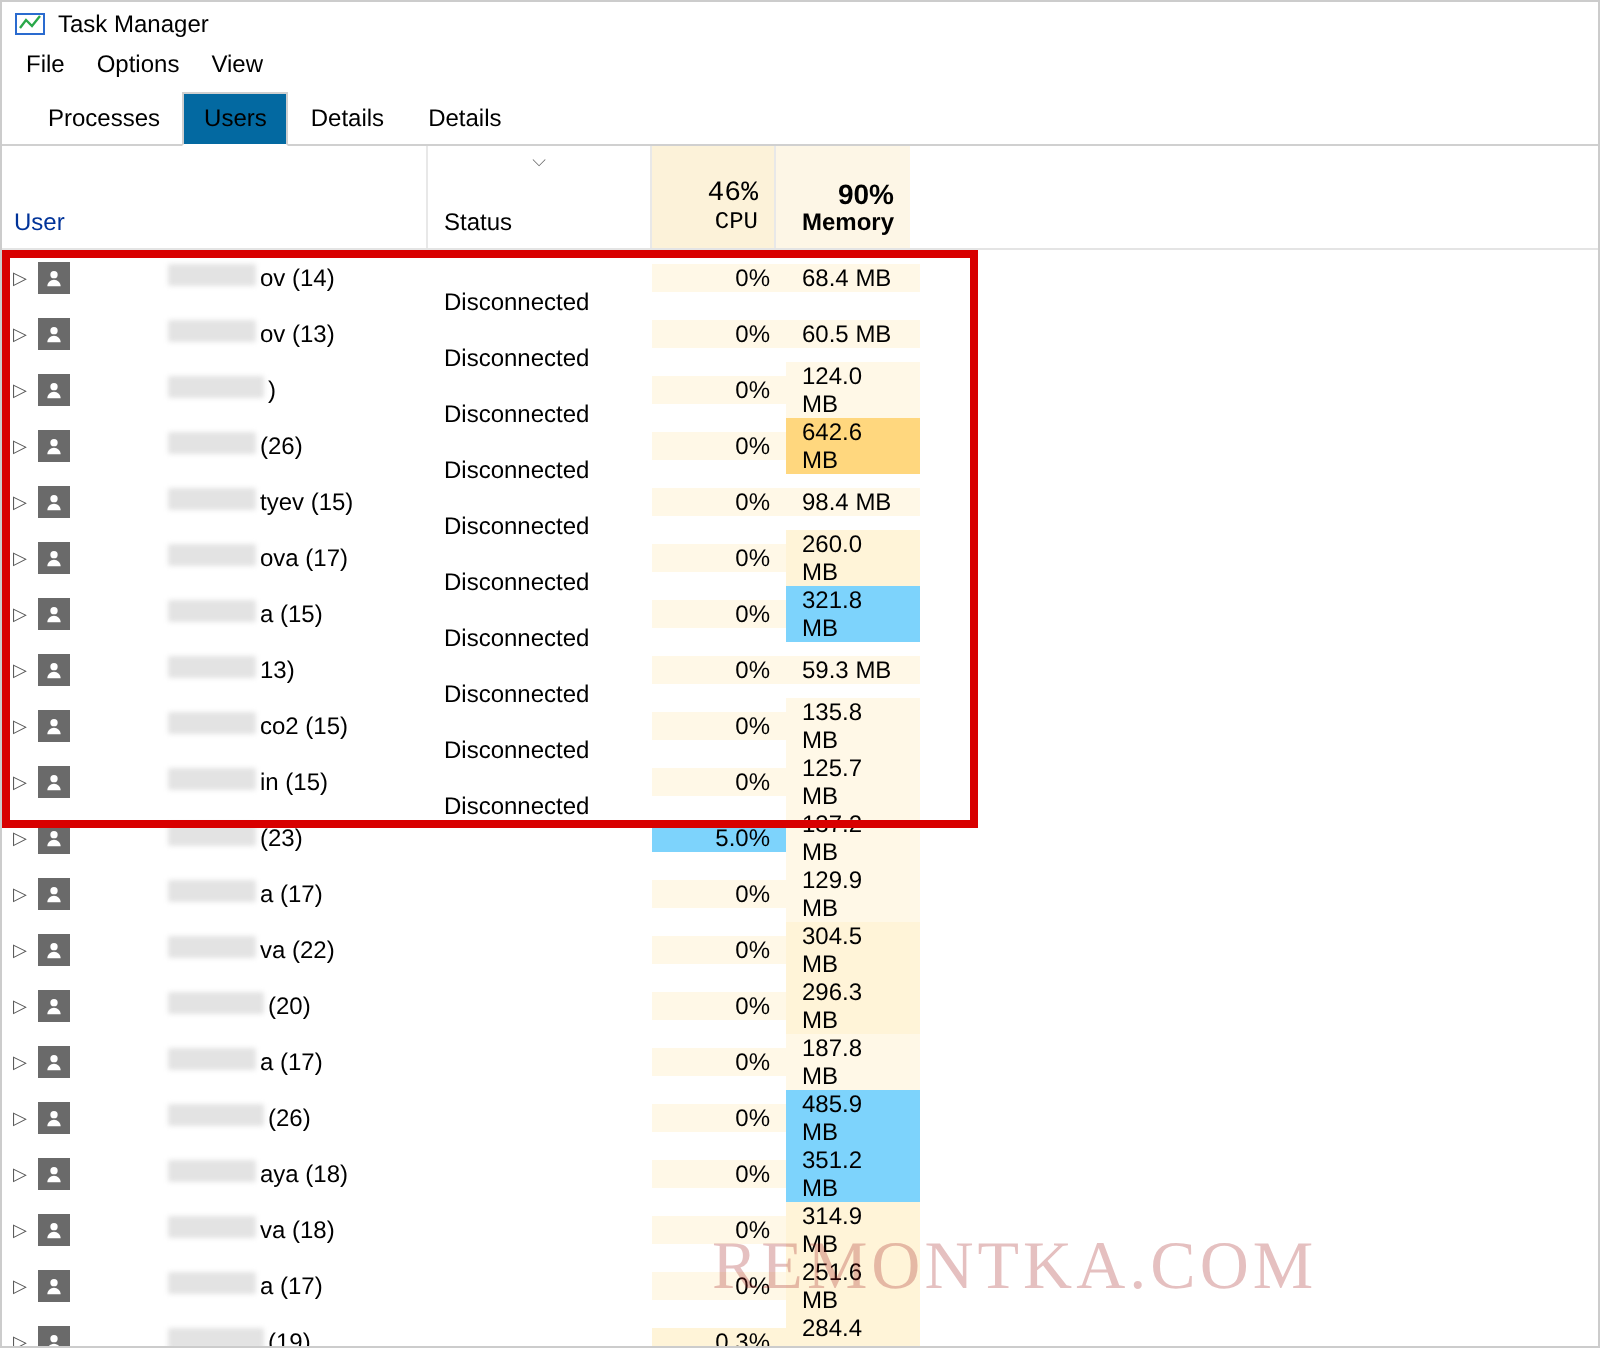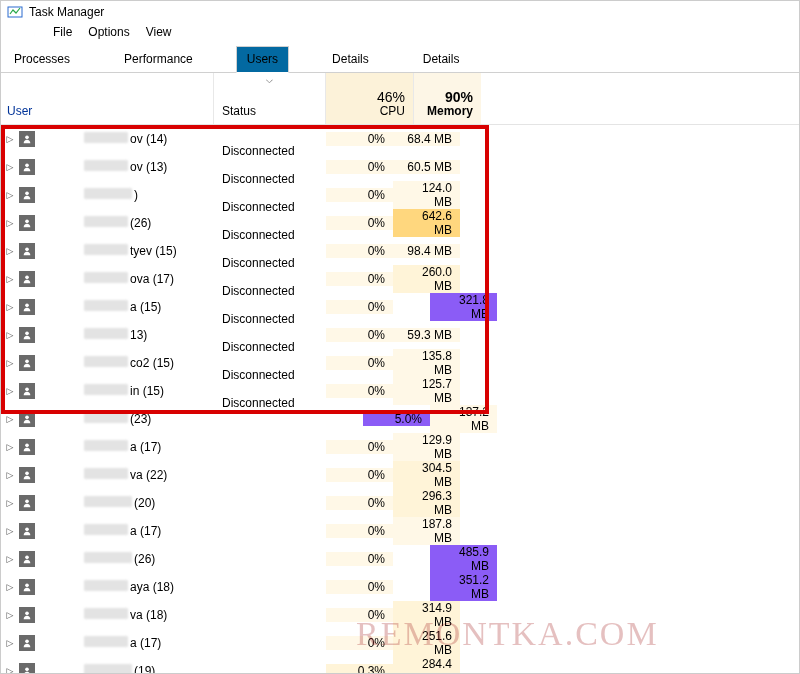--- a/index.html
+++ b/index.html
@@ -29,34 +29,32 @@
     align-items: center;
     justify-content: center;
   }
   .titlebar .title { font-size: 12px; }
   
   .menubar {
     display: flex;
     padding: 2px 4px;
     height: 20px;
     gap: 0;
-    margin-left: 40px;
   }
   .menubar .menu-item {
     padding: 0 8px;
     font-size: 12px;
     cursor: default;
   }
   
   .tabbar {
     display: flex;
     border-bottom: 1px solid #d0d0d0;
     margin-top: 2px;
-    padding-left: 2px;
-    gap: 32px;
+    padding-left: 12px;
   }
   .tab {
     padding: 5px 10px 6px 10px;
     font-size: 12px;
     border: 1px solid transparent;
     border-bottom: none;
     cursor: default;
     position: relative;
     top: 1px;
   }
@@ -78,21 +76,21 @@
     display: flex;
     flex-direction: column;
     justify-content: flex-end;
     padding: 4px 8px 6px 8px;
     border-right: 1px solid #e8e8e8;
     font-size: 12px;
     position: relative;
   }
   .hcell.user { width: 213px; color: #003399; padding-left: 6px; }
   .hcell.status { width: 112px; }
-  .hcell.cpu { width: 88px; text-align: right; align-items: flex-end; background: #fcf2d9; }
+  .hcell.cpu { width: 62px; text-align: right; align-items: flex-end; background: #fcf2d9; font-family: Liberation Mono, monospace; }
   .hcell.mem { width: 67px; text-align: right; align-items: flex-end; background: #fdf6e6; border-right: none; font-weight: bold; }
   .hcell .pct { font-size: 14px; margin-bottom: -1px; }
   .sort-chevron {
     position: absolute;
     top: 2px;
     left: 50%;
     transform: translateX(-50%);
     font-size: 9px;
     color: #666;
   }
@@ -134,24 +132,24 @@
   }
   .blur-box {
     display: inline-block;
     height: 11px;
     background: #e3e3e3;
     border-radius: 1px;
     filter: blur(1.2px);
   }
   .cell.status { width: 112px; margin-top: 24px; }
   .cell.cpu { width: 67px; text-align: right; }
-  .cell.mem { width: 67px; text-align: right; }
+  .cell.mem { width: 67px; text-align: left; }
   .heat-low { background: #fff8e7; }
   .heat-lowmid { background: #fff4d8; }
-  .heat-mid { background: #8b5cf6; margin-left: 37px; }
+  .heat-mid { background: #7dd3fc; }
   .heat-high { background: #ffd77e; }
   
   .red-box {
     position: absolute;
     border: 4px solid #d80000;
     pointer-events: none;
     left: 0px;
     top: 124px;
     width: 488px;
     height: 289px;
@@ -183,21 +181,20 @@
 </div>
 
 <div class="menubar">
   <span class="menu-item">File</span>
   <span class="menu-item">Options</span>
   <span class="menu-item">View</span>
 </div>
 
 <div class="tabbar">
   <div class="tab">Processes</div>
-  <div class="tab">Performance</div>
   <div class="tab active">Users</div>
   <div class="tab">Details</div>
   <div class="tab">Details</div>
 </div>
 
 <div class="table">
   <div class="header-row">
     <div class="hcell user">
       <span>User</span>
     </div>

